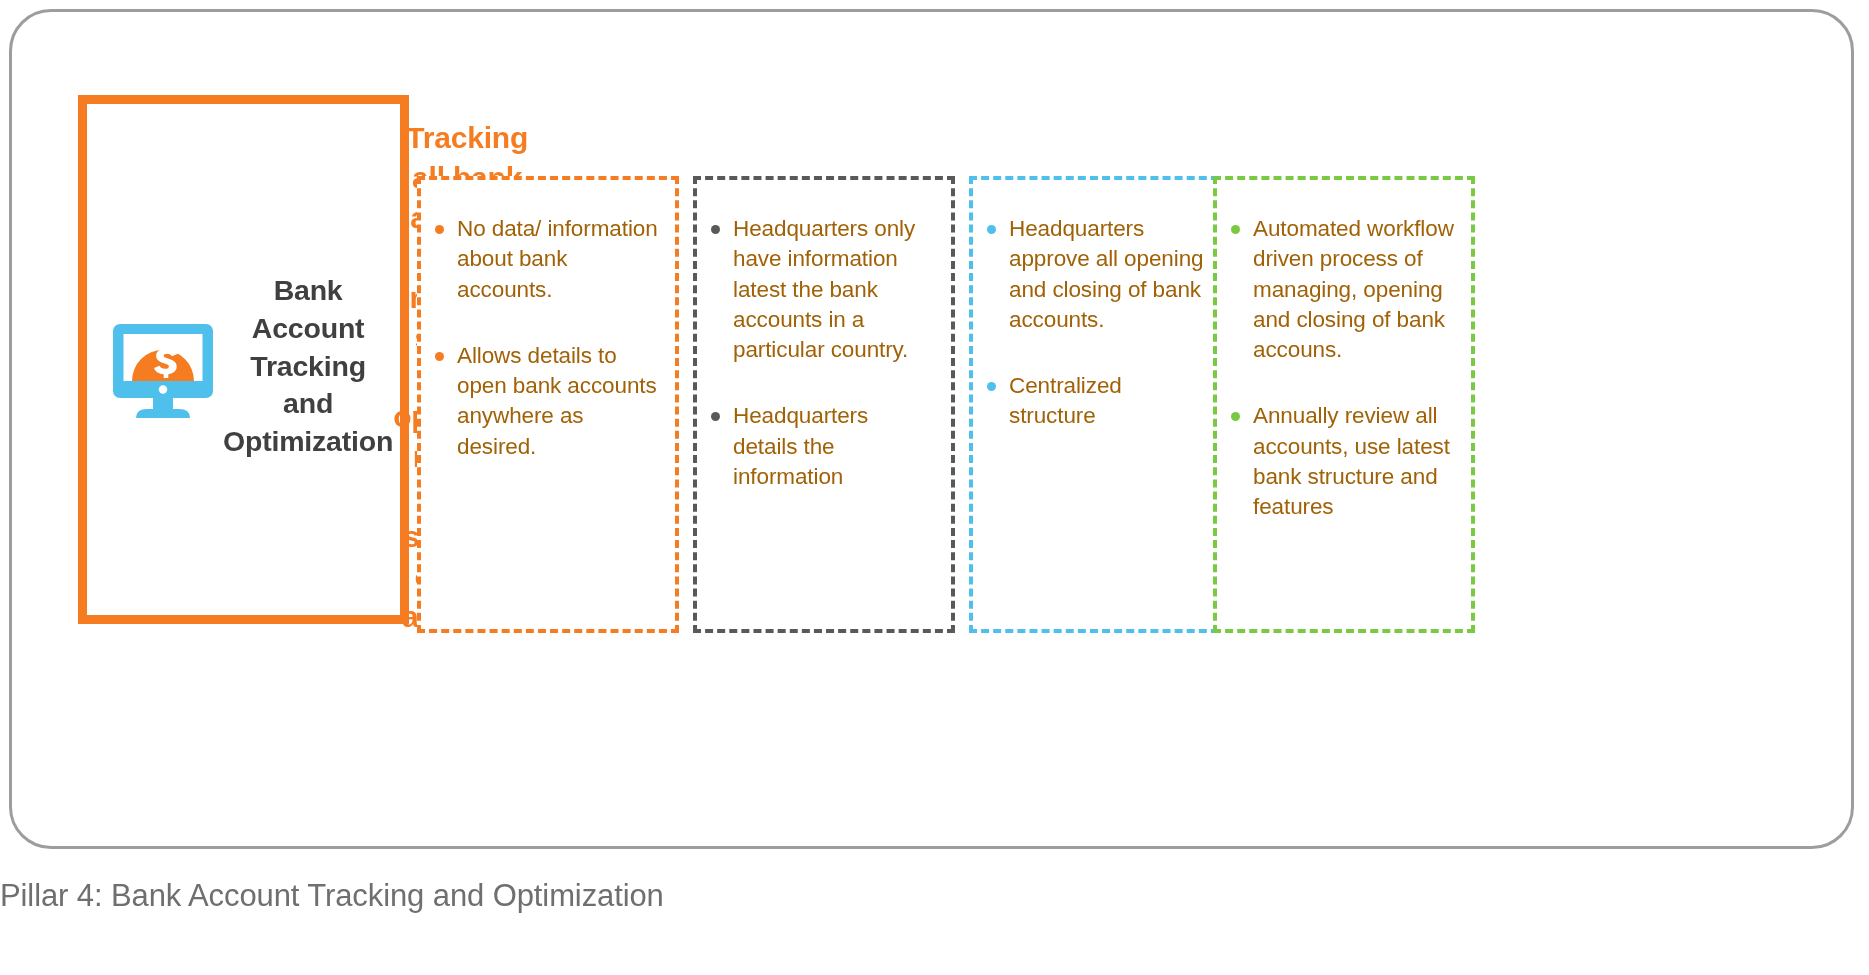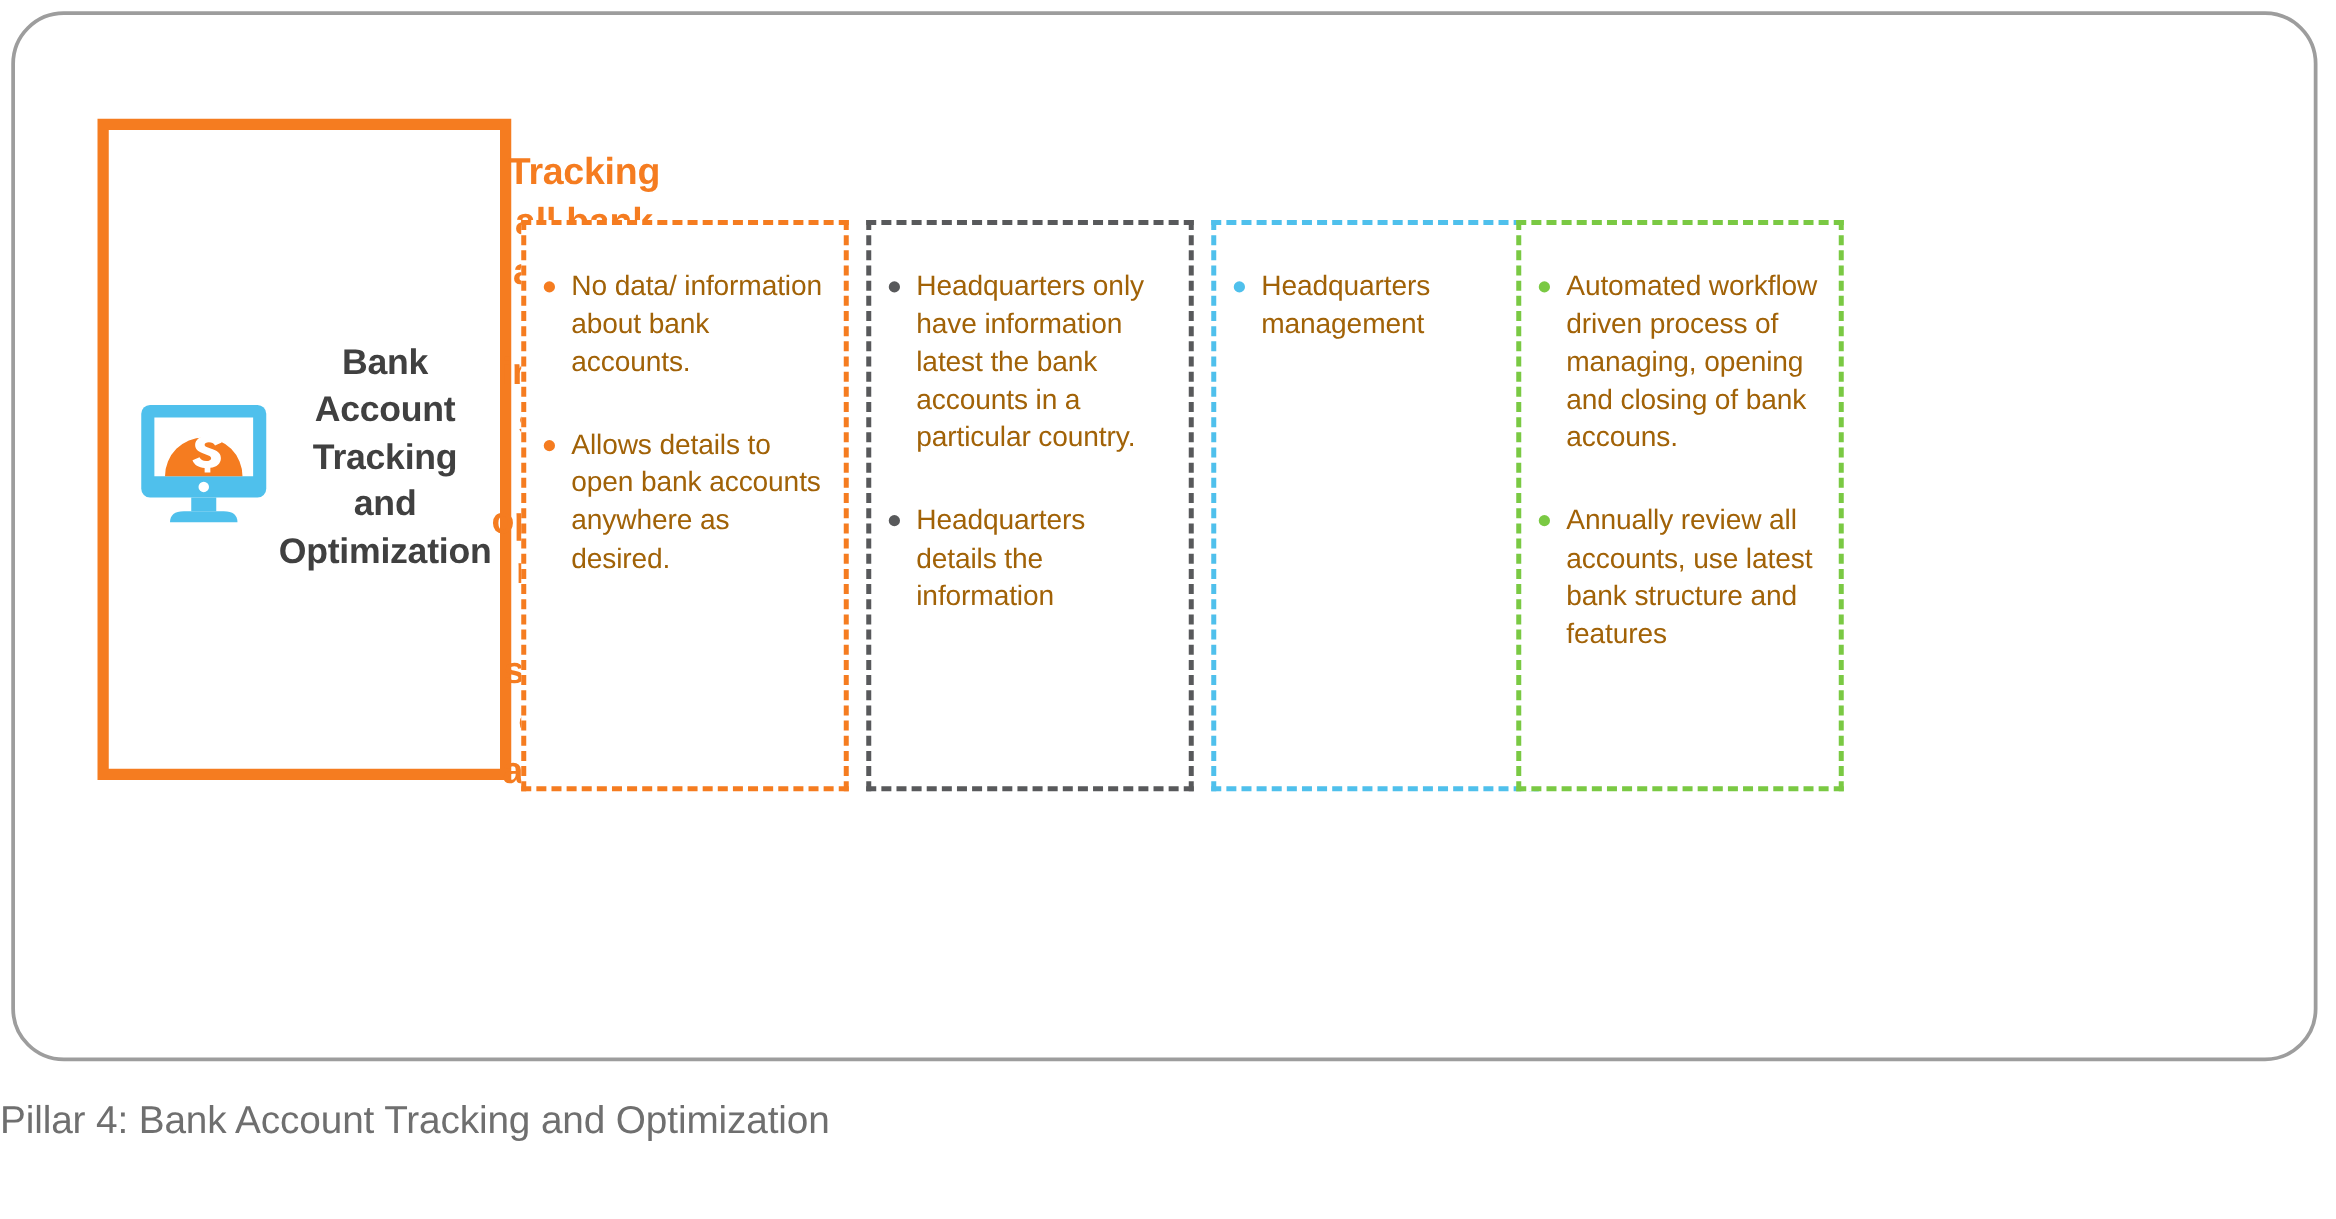--- a/index.html
+++ b/index.html
@@ -221,21 +221,25 @@
             <span class="bullet-dot"></span>
             <span>Headquarters details the information</span>
           </li>
         </ul>
       </div>
 
       <div class="column col-2">
         <ul class="bullet-list">
           <li class="bullet-item">
             <span class="bullet-dot"></span>
-            <span>Headquarters management</span>
+            <span>Headquarters approve all opening and closing of bank accounts.</span>
+          </li>
+          <li class="bullet-item">
+            <span class="bullet-dot"></span>
+            <span>Centralized structure</span>
           </li>
         </ul>
       </div>
 
       <div class="column col-3">
         <ul class="bullet-list">
           <li class="bullet-item">
             <span class="bullet-dot"></span>
             <span>Automated workflow driven process of managing, opening and closing of bank accouns.</span>
           </li>

